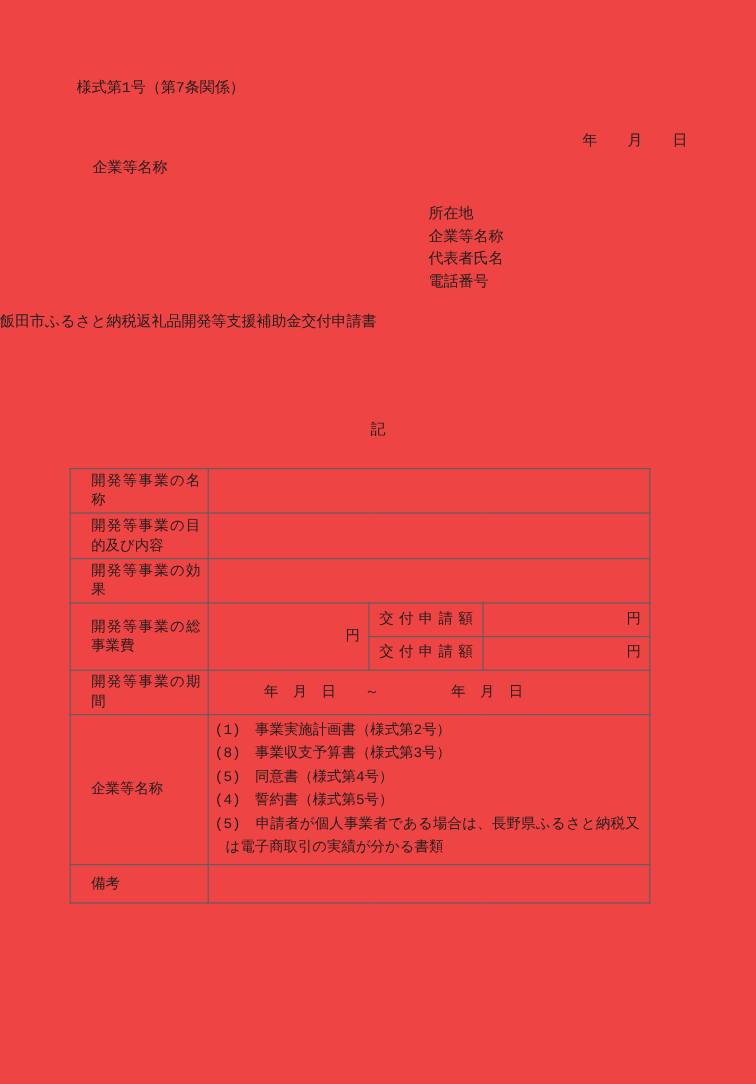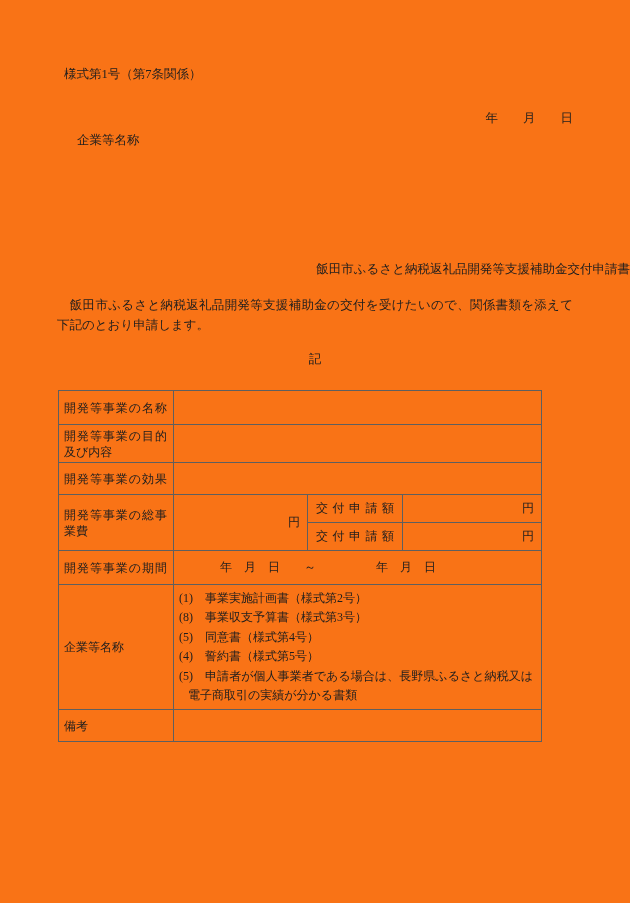--- a/index.html
+++ b/index.html
@@ -5,23 +5,23 @@
   html, body {
     margin: 0;
     padding: 0;
     background: #e8e8e8;
   }
   .page {
     position: relative;
     width: 630px;
     height: 903px;
     margin: 0 auto;
-    background: #f97316;
+    background: #ef4444;
     color: #1e1e1e;
-    font-family: Liberation Serif, serif;
+    font-family: Liberation Mono, monospace;
     font-size: 12.5px;
     line-height: 1.4;
     overflow: hidden;
   }
   .form-number {
     position: absolute;
     left: 64px;
     top: 66px;
     white-space: nowrap;
   }
@@ -45,21 +45,21 @@
   .applicant-block div {
     height: 18.6px;
     line-height: 18.6px;
     white-space: nowrap;
   }
   .doc-title {
     position: absolute;
     left: 0;
     width: 630px;
     top: 261px;
-    text-align: right;
+    text-align: left;
     white-space: nowrap;
   }
   .body-paragraph {
     position: absolute;
     left: 57px;
     top: 295px;
     width: 516px;
     line-height: 20px;
     text-align: justify;
   }
@@ -78,21 +78,21 @@
     border-collapse: collapse;
     table-layout: fixed;
     font-size: 12px;
   }
   .form-table td {
     border: 1px solid #5f5f5f;
     vertical-align: middle;
     padding: 0;
   }
   .form-table td.lbl {
-    padding: 2px 6px 2px 5px;
+    padding: 2px 6px 2px 17px;
     line-height: 16px;
   }
   .form-table td.spread {
     text-align: justify;
     text-align-last: justify;
   }
   .form-table td.just {
     text-align: justify;
   }
   .form-table td.unit {
@@ -129,24 +129,29 @@
 <body>
 
 <div class="page">
 
   <div class="form-number">様式第1号（第7条関係）</div>
 
   <div class="date-line">年　　月　　日</div>
 
   <div class="addressee">企業等名称</div>
 
+  <div class="applicant-block">
+    <div>所在地</div>
+    <div>企業等名称</div>
+    <div>代表者氏名</div>
+    <div>電話番号</div>
+  </div>
 
   <div class="doc-title">飯田市ふるさと納税返礼品開発等支援補助金交付申請書</div>
 
-  <div class="body-paragraph">　飯田市ふるさと納税返礼品開発等支援補助金の交付を受けたいので、関係書類を添えて下記のとおり申請します。</div>
 
   <div class="record-mark">記</div>
 
   <table class="form-table">
     <colgroup>
       <col style="width:115px">
       <col style="width:134px">
       <col style="width:95px">
       <col style="width:139px">
     </colgroup>

